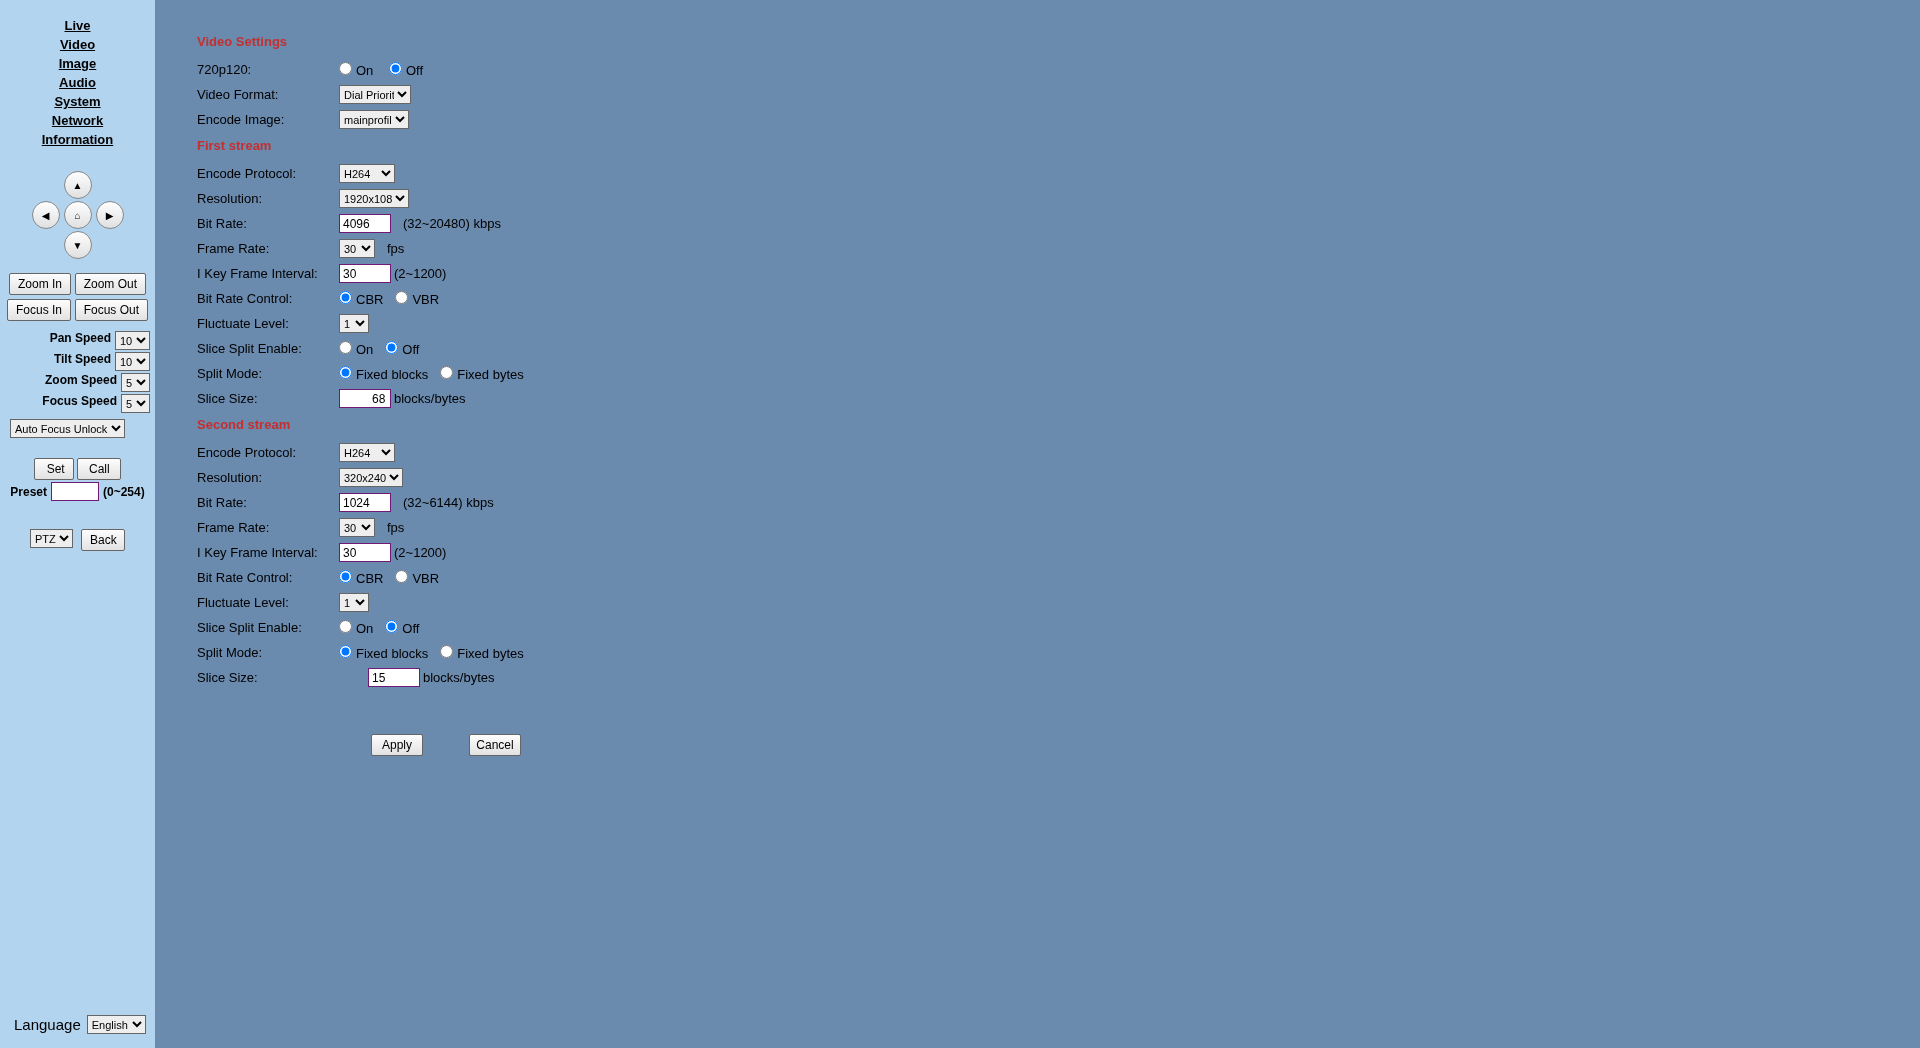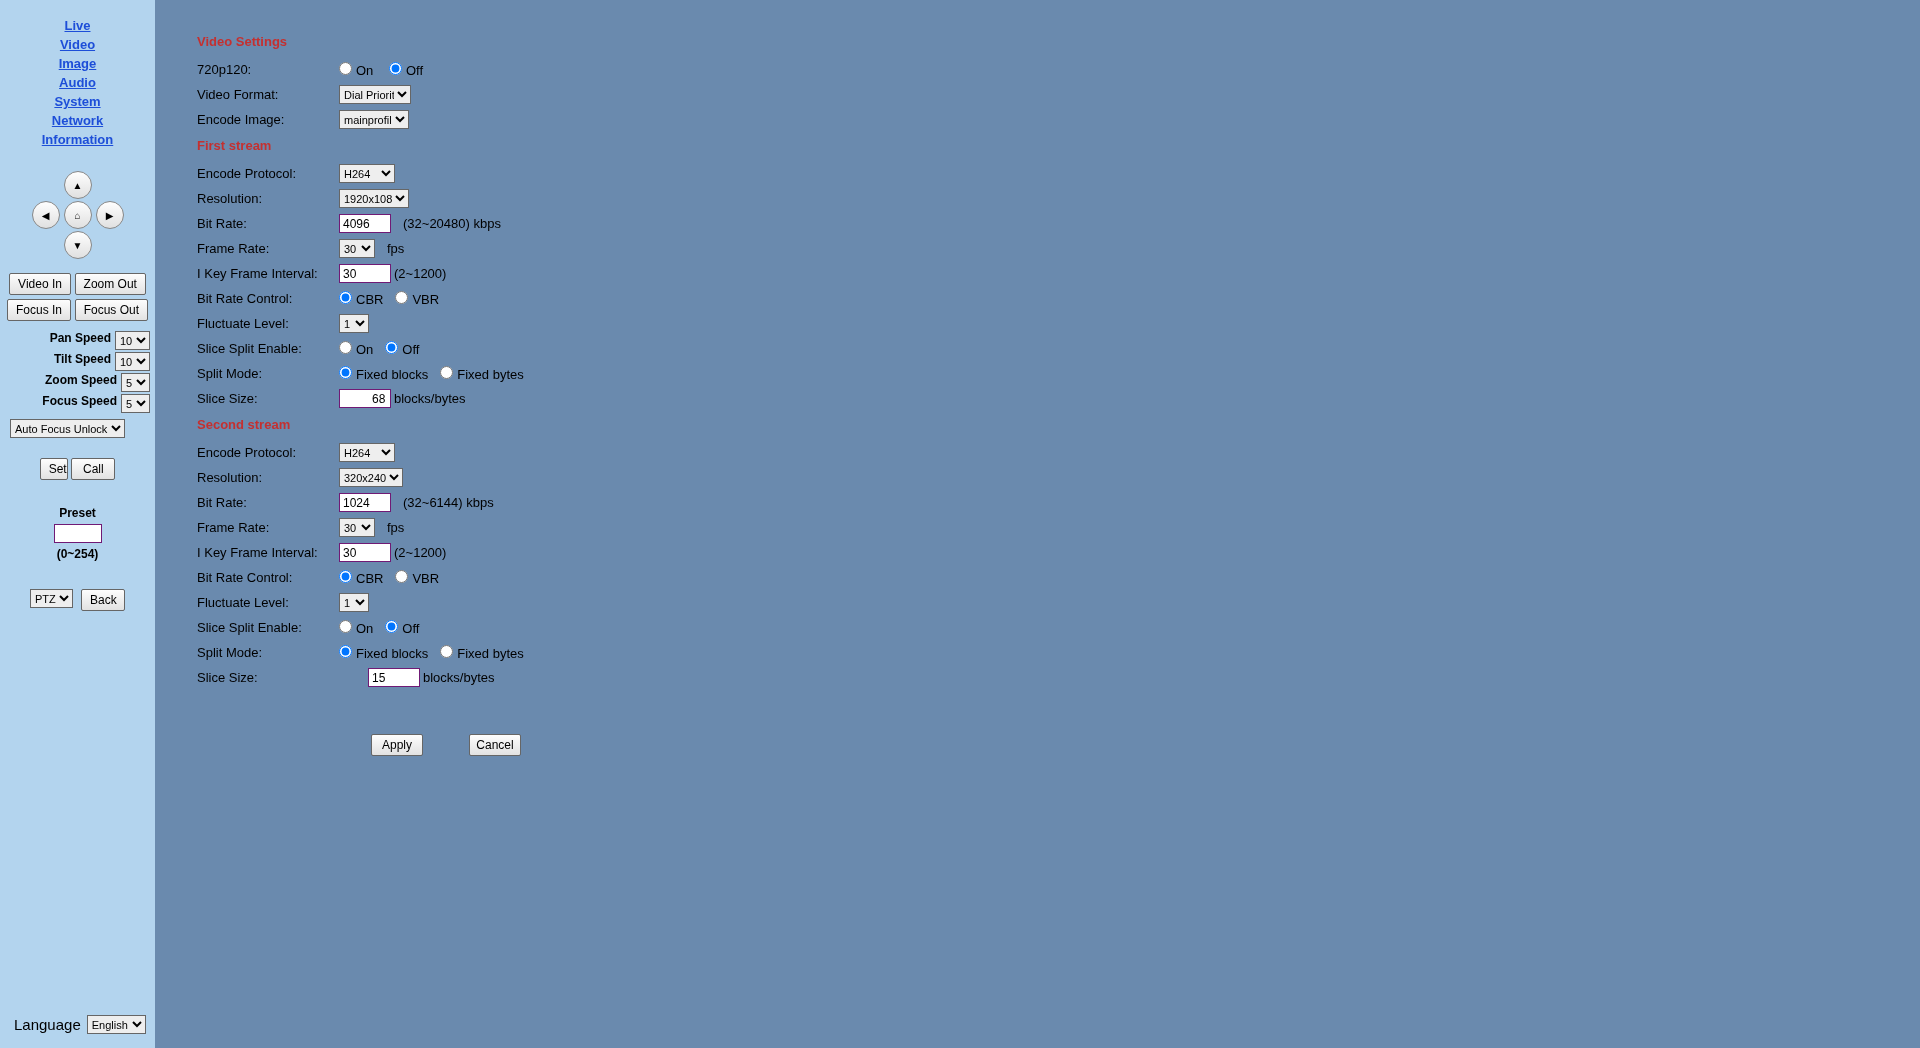--- a/index.html
+++ b/index.html
@@ -16,21 +16,21 @@
   background: #b3d4ee;
   display: flex;
   flex-direction: column;
   align-items: center;
   padding-top: 18px;
   flex-shrink: 0;
 }
 .nav-links { text-align: center; }
 .nav-links a {
   display: block;
-  color: #1d4ed8;
+  color: #000000;
   text-decoration: underline;
   font-weight: bold;
   margin-bottom: 4px;
   cursor: pointer;
 }
 .ptz-group { margin-top: 20px; text-align: center; }
 .ptz-row { display: flex; justify-content: center; gap: 4px; margin-bottom: 2px; }
 .ptz-btn {
   width: 28px; height: 28px;
   border-radius: 50%;
@@ -48,21 +48,21 @@
   font-size: 12px;
   cursor: pointer;
   border-radius: 2px;
 }
 .zoom-row { margin-top: 12px; text-align: center; }
 .speed-table { margin-top: 10px; }
 .speed-row { display: flex; justify-content: flex-end; align-items: flex-start; margin-bottom: 2px; width: 145px; }
 .speed-row label { font-weight: bold; font-size: 12px; margin-right: 4px; }
 .af-select { margin-top: 4px; }
 .preset-controls { margin-top: 20px; text-align: center; }
-.preset-row { display: flex; align-items: center; justify-content: flex-end; margin-top: 26px; gap: 4px; flex-direction: column; }
+.preset-row { display: flex; align-items: center; justify-content: flex-end; margin-top: 2px; gap: 4px; }
 .preset-row label, .preset-row span { font-weight: bold; font-size: 12px; }
 .preset-row input { width: 48px; height: 18px; border: 1px solid #666; }
 .ptz-back-row { display: flex; justify-content: center; gap: 8px; margin-top: 28px; }
 .lang-row { margin-top: auto; margin-bottom: 14px; align-self: flex-start; padding-left:14px; display:flex; align-items:center; gap:6px;}
 .lang-row span { font-size: 15px; }
 .main {
   flex: 1;
   background: #6a8aae;
   padding: 28px 0 0 42px;
   color: #000;
@@ -110,21 +110,21 @@
         </button>
     </div>
     <div class="ptz-row">
         <button class="ptz-btn">
           <span>▼</span>
         </button>
       </div>
   </div>
 
   <div class="zoom-row">
-    <span class="btn">Video In</span>
+    <span class="btn">Zoom In</span>
     <span class="btn">Zoom Out</span>
   </div>
   <div class="zoom-row" style="margin-top:4px;">
     <span class="btn">Focus In</span>
     <span class="btn">Focus Out</span>
   </div>
 
   <div class="speed-table">
     <div class="speed-row">
         <label>Pan Speed</label>
@@ -139,21 +139,21 @@
         <select><option>5</option></select>
       </div>
     <div class="speed-row">
         <label>Focus Speed</label>
         <select><option>5</option></select>
       </div>
   </div>
   <div class="af-select" style="align-self:flex-start; padding-left:10px;"><select><option>Auto Focus Unlock</option></select></div>
 
   <div class="preset-controls">
-    <span class="btn" style="width:28px;text-align:right;">Set</span>
+    <span class="btn" style="width:40px;text-align:right;">Set</span>
     <span class="btn" style="width:44px;text-align:center;">Call</span>
     <div class="preset-row">
       <label>Preset</label>
       <input type="text" value="" style="">
       <span>(0~254)</span>
     </div>
   </div>
 
   <div class="ptz-back-row">
     <select><option>PTZ</option></select>

